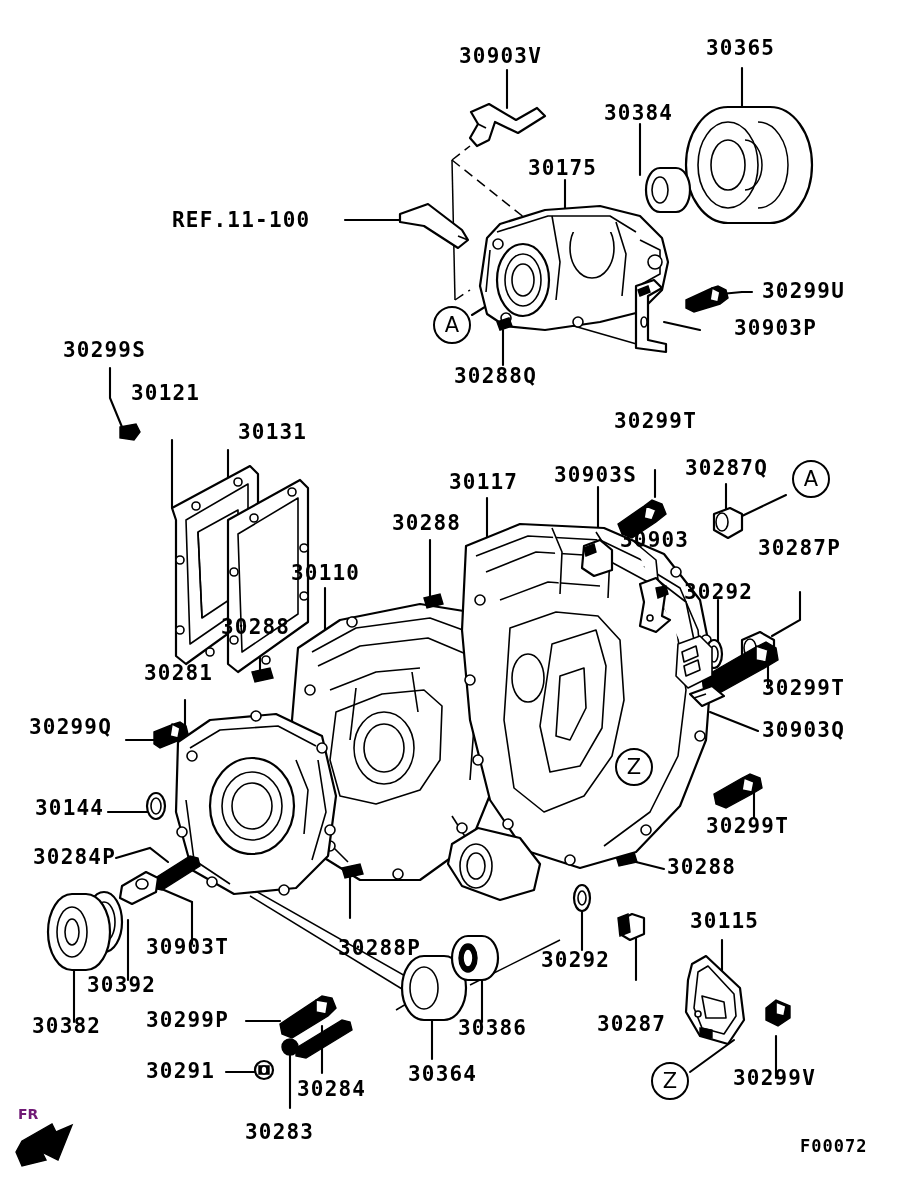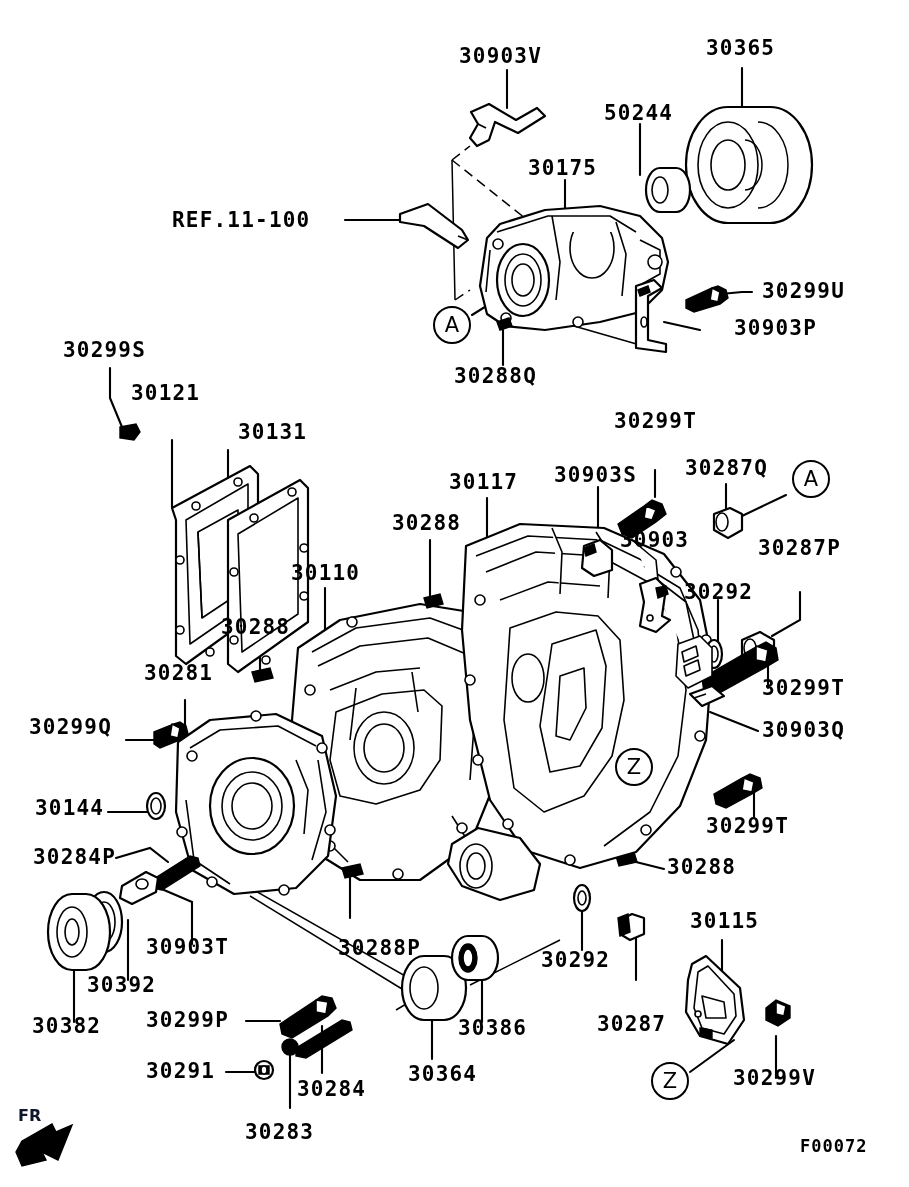--- a/index.html
+++ b/index.html
@@ -22,21 +22,21 @@
     line-height:1;
   }
   .code{
     position:absolute;
     font-family:"DejaVu Sans Mono","Liberation Mono",monospace;
     font-size:17px;font-weight:700;letter-spacing:1px;color:#000;
   }
   .frtxt{
     position:absolute;
     font-family:"DejaVu Sans","Liberation Sans",sans-serif;
-    font-size:16px;font-weight:700;color:#0f172a;
+    font-size:14px;font-weight:700;color:#701a75;
   }
   .callout{
     position:absolute;
     width:38px;height:38px;border:2.4px solid #000;border-radius:50%;
     background:#fff;
     display:flex;align-items:center;justify-content:center;
     font-family:"DejaVu Sans","Liberation Sans",sans-serif;
     font-size:21px;font-weight:400;color:#000;
     box-sizing:border-box;
   }
@@ -475,21 +475,21 @@
     </g>
 
     <g>
       <path class="solid" d="M22 1141 L52 1124 L56 1132 L72 1125 L58 1160 L42 1152 L46 1160 L22 1166 L16 1152 Z"></path>
     </g>
 
   </svg>
 
   <div class="lbl" style="left:459px;top:46px;">30903V</div>
   <div class="lbl" style="left:706px;top:38px;">30365</div>
-  <div class="lbl" style="left:604px;top:103px;">50244</div>
+  <div class="lbl" style="left:604px;top:103px;">30384</div>
   <div class="lbl" style="left:528px;top:158px;">30175</div>
   <div class="lbl" style="left:172px;top:210px;">REF.11-100</div>
   <div class="lbl" style="left:762px;top:281px;">30299U</div>
   <div class="lbl" style="left:710px;top:318px;margin-left:24px;">30903P</div>
   <div class="lbl" style="left:454px;top:366px;">30288Q</div>
 
   <div class="lbl" style="left:63px;top:340px;">30299S</div>
   <div class="lbl" style="left:131px;top:383px;">30121</div>
   <div class="lbl" style="left:190px;top:422px;margin-left:48px;">30131</div>
 

